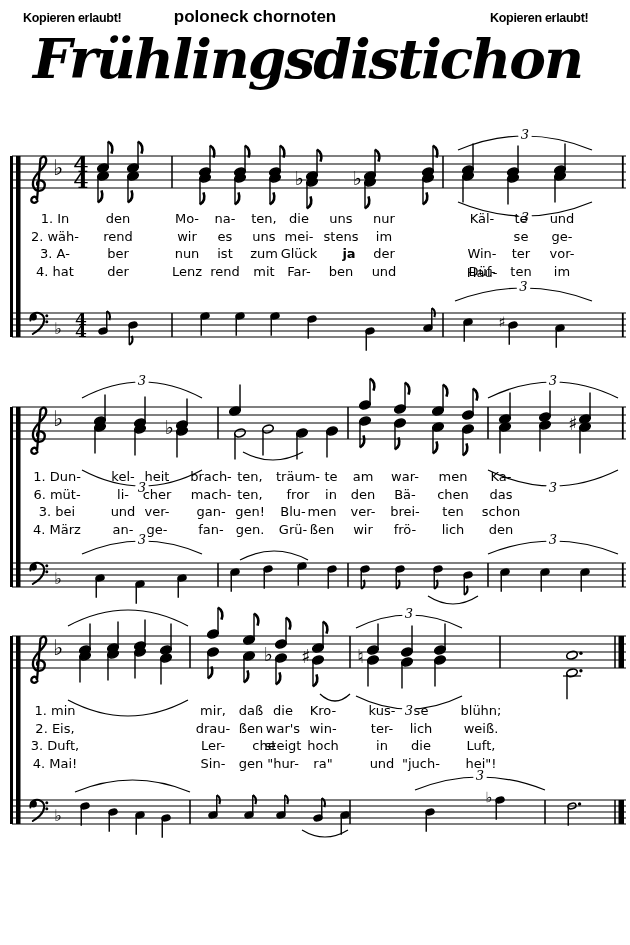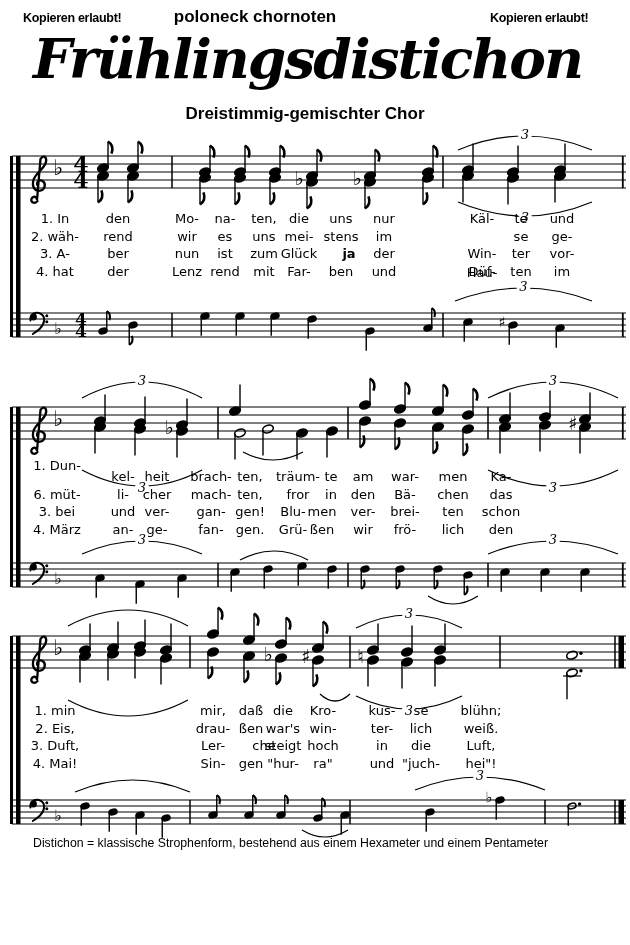--- a/index.html
+++ b/index.html
@@ -602,25 +602,23 @@
         </g>
       </g>
     </svg>
 
   <div class="abs kop" style="left:23px;top:11px;">Kopieren erlaubt!</div>
   <div class="abs brand">poloneck chornoten</div>
   <div class="abs kop" style="left:490px;top:11px;">Kopieren erlaubt!</div>
 
   <div class="abs title">Frühlingsdistichon</div>
 
-  <div class="abs subtitle">Dreistimmig-gemischter Chor</div>
 
 
 
-  <div class="abs footnote">Distichon = klassische Strophenform, bestehend aus einem Hexameter und einem Pentameter</div>
 <span class="lyr" style="left: 55px; top: 211px;">1. In</span>
     <span class="lyr" style="left: 118px; top: 211px;">den</span>
     <span class="lyr" style="left: 187px; top: 211px;">Mo-</span>
     <span class="lyr" style="left: 225px; top: 211px;">na-</span>
     <span class="lyr" style="left: 264px; top: 211px;">ten,</span>
     <span class="lyr" style="left: 299px; top: 211px;">die</span>
     <span class="lyr" style="left: 341px; top: 211px;">uns</span>
     <span class="lyr" style="left: 384px; top: 211px;">nur</span>
     <span class="lyr" style="left: 482px; top: 211px;">Käl-</span>
     <span class="lyr" style="left: 521px; top: 211px;">te</span>
@@ -651,21 +649,21 @@
     <span class="lyr" style="left: 118px; top: 263.5px;">der</span>
     <span class="lyr" style="left: 187px; top: 263.5px;">Lenz</span>
     <span class="lyr" style="left: 225px; top: 263.5px;">rend</span>
     <span class="lyr" style="left: 264px; top: 263.5px;">mit</span>
     <span class="lyr" style="left: 299px; top: 263.5px;">Far-</span>
     <span class="lyr" style="left: 341px; top: 263.5px;">ben</span>
     <span class="lyr" style="left: 384px; top: 263.5px;">und</span>
     <span class="lyr" style="left: 482px; top: 263.5px;">Düf-</span>
     <span class="lyr" style="left: 521px; top: 263.5px;">ten</span>
     <span class="lyr" style="left: 562px; top: 263.5px;">im</span>
-    <span class="lyr" style="left: 57px; top: 458px; text-align: center;">1. Dun-</span>
+    <span class="lyr" style="left: 57px; top: 469px; text-align: center;">1. Dun-</span>
     <span class="lyr" style="left: 123px; top: 469px;">kel-</span>
     <span class="lyr" style="left: 157px; top: 469px;">heit</span>
     <span class="lyr" style="left: 211px; top: 469px;">brach-</span>
     <span class="lyr" style="left: 250px; top: 469px;">ten,</span>
     <span class="lyr" style="left: 298px; top: 469px;">träum-</span>
     <span class="lyr" style="left: 331px; top: 469px;">te</span>
     <span class="lyr" style="left: 363px; top: 469px;">am</span>
     <span class="lyr" style="left: 405px; top: 469px;">war-</span>
     <span class="lyr" style="left: 453px; top: 469px;">men</span>
     <span class="lyr" style="left: 501px; top: 469px;">Ka-</span>

